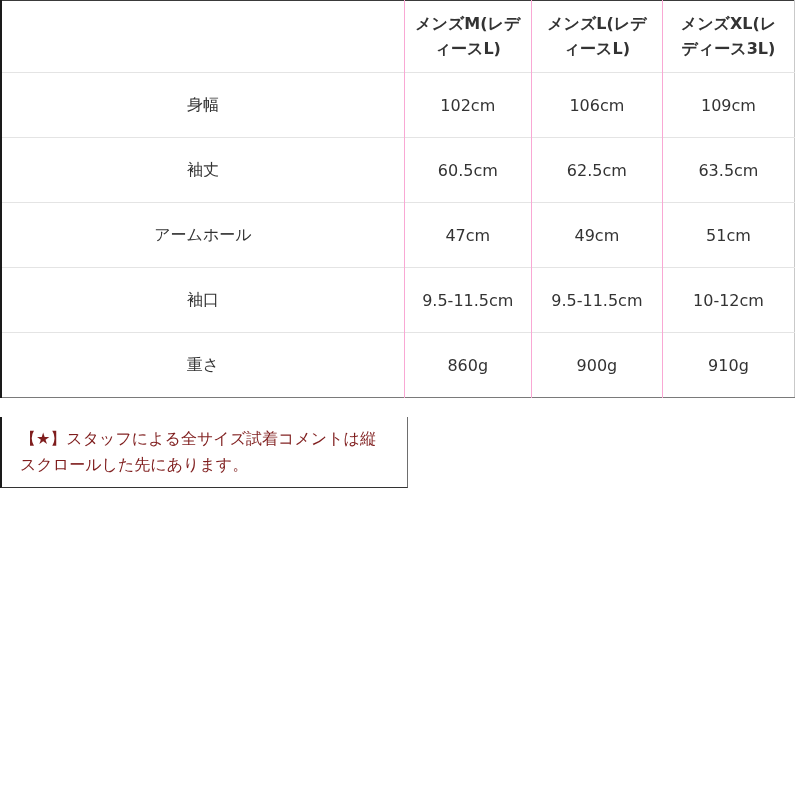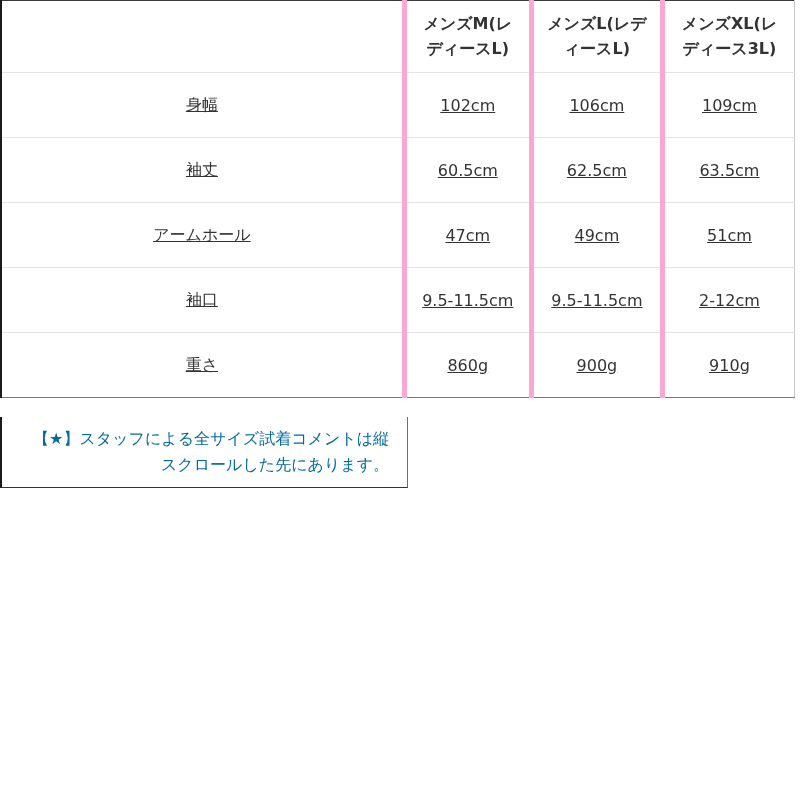--- a/index.html
+++ b/index.html
@@ -42,36 +42,35 @@
     text-align: center;
     vertical-align: middle;
     font-size: 16px;
     word-break: break-all;
     padding: 0 10px;
     background: #ffffff;
   }
   
   .size-table th + th,
   .size-table td + td {
-    border-left: 5px solid #f9a8d4;
+    border-left: 1px solid #f9a8d4;
   }
   
   .size-table tbody tr > td {
     border-top: 1px solid #e4e4e4;
   }
   .size-table thead tr {
     height: 72px;
   }
   .size-table thead th {
     font-weight: bold;
     line-height: 1.55;
   }
   .size-table tbody tr {
     height: 65px;
-    text-decoration: underline;
   }
   .note-box {
     position: absolute;
     top: 417px;
     left: 0;
     width: 408px;
     height: 71px;
     box-sizing: border-box;
     border-left: 2px solid #1a1a1a;
     border-right: 1px solid #6e6e6e;
@@ -79,22 +78,22 @@
     background: #ffffff;
     display: flex;
     align-items: center;
     justify-content: center;
   }
   .note-text {
     margin: 0;
     padding: 0 18px;
     font-size: 16px;
     line-height: 1.6;
-    text-align: right;
-    color: #0369a1;
+    text-align: left;
+    color: #7f1d1d;
     word-break: break-all;
   }
 </style>
 </head>
 <body>
 
 <div class="page">
 
   <table class="size-table">
     <colgroup>
@@ -127,21 +126,21 @@
       <tr>
         <td>アームホール</td>
         <td>47cm</td>
         <td>49cm</td>
         <td>51cm</td>
       </tr>
       <tr>
         <td>袖口</td>
         <td>9.5-11.5cm</td>
         <td>9.5-11.5cm</td>
-        <td>2-12cm</td>
+        <td>10-12cm</td>
       </tr>
       <tr>
         <td>重さ</td>
         <td>860g</td>
         <td>900g</td>
         <td>910g</td>
       </tr>
     </tbody>
   </table>
 

